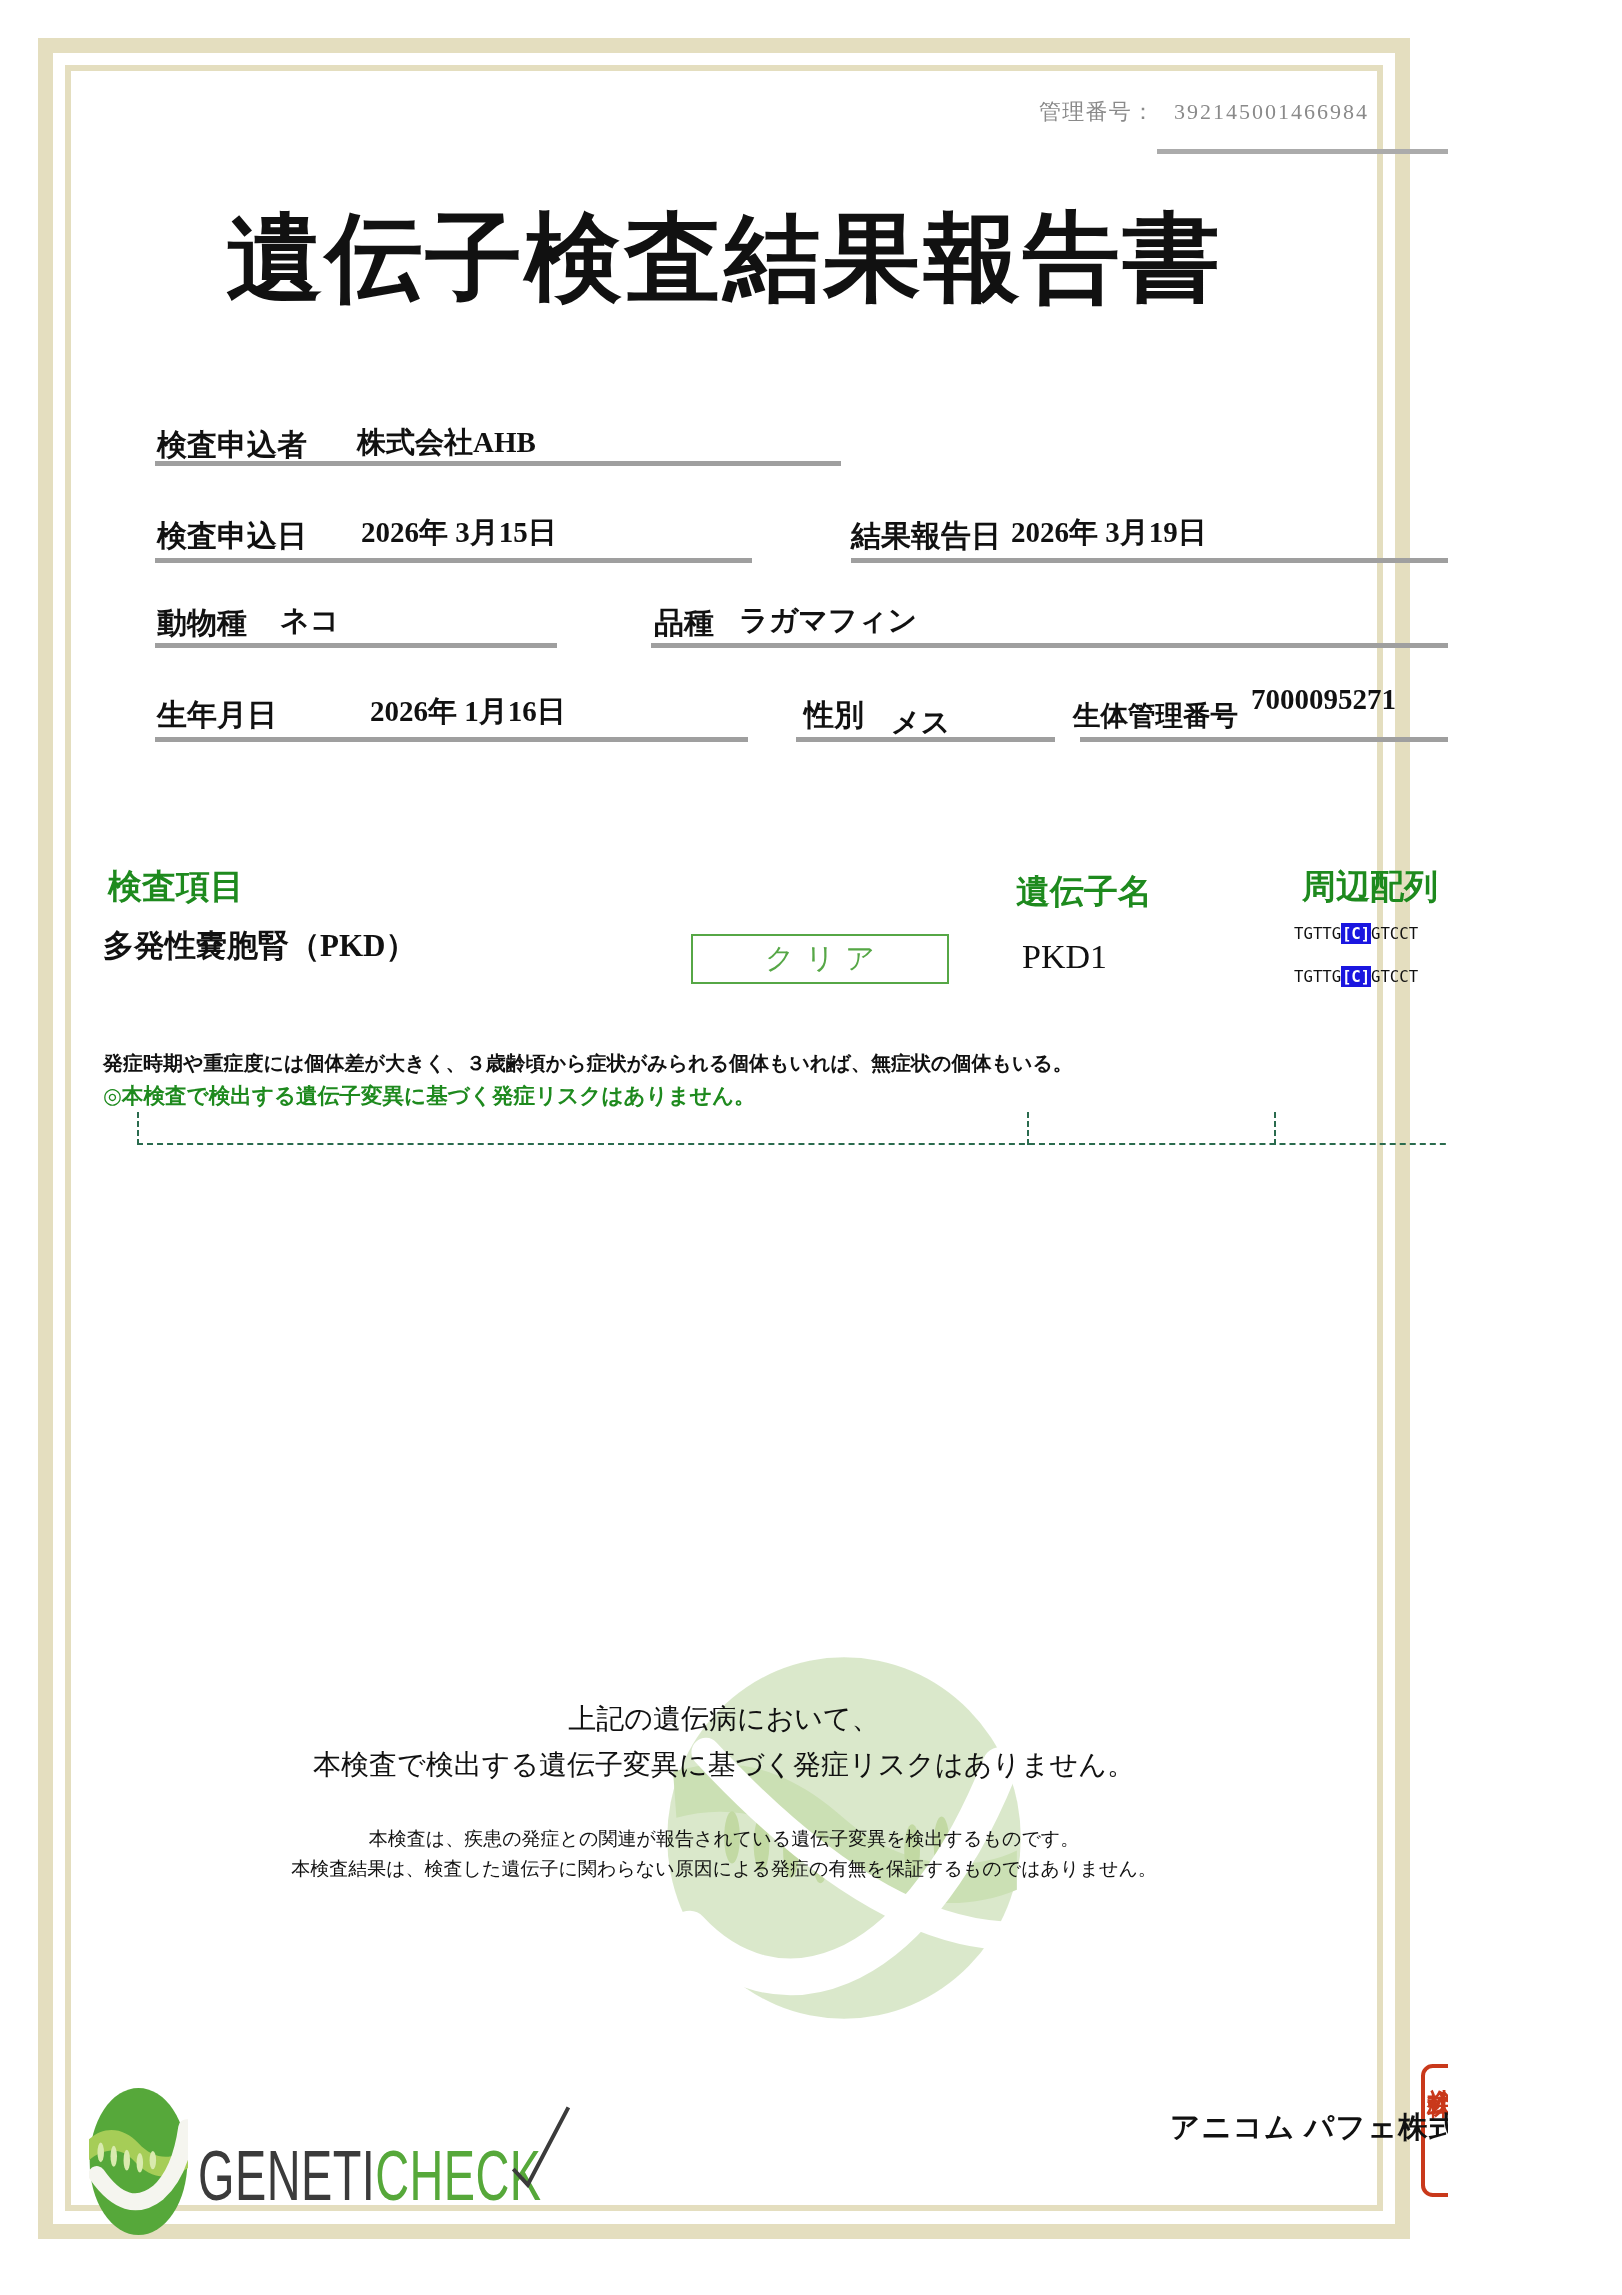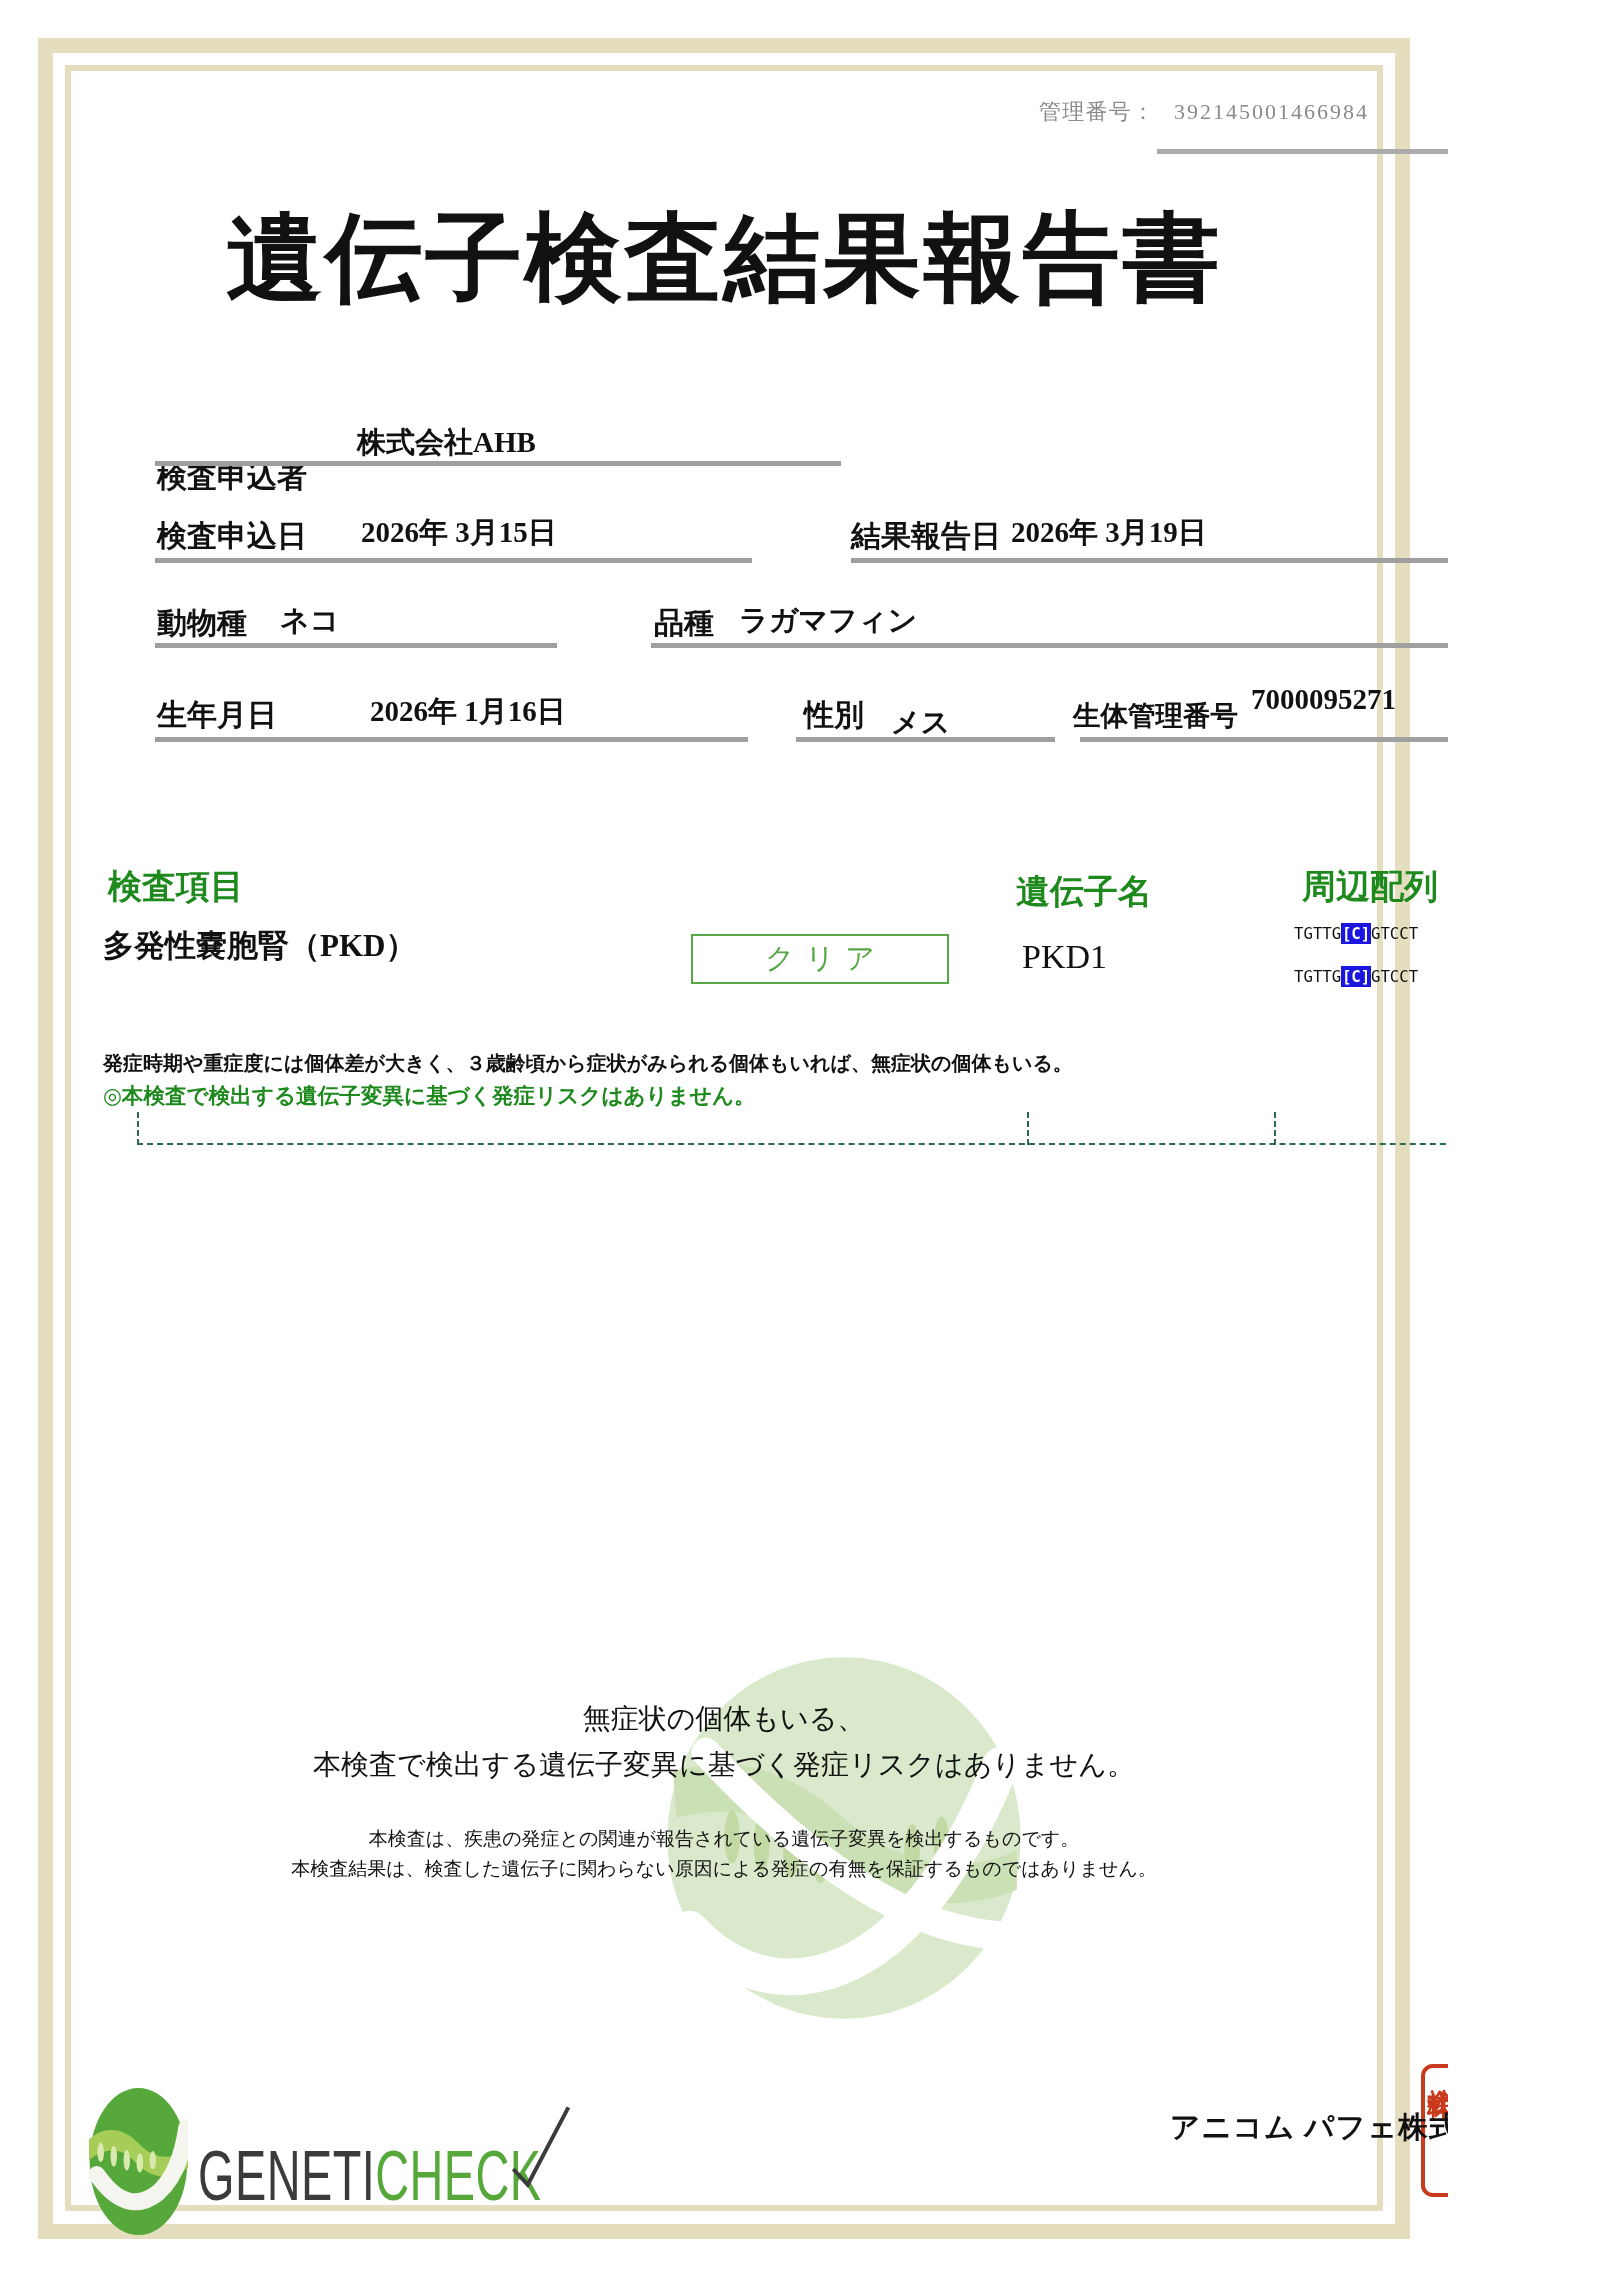--- a/index.html
+++ b/index.html
@@ -55,21 +55,21 @@
     font-size:97px;font-weight:bold;
     letter-spacing:2.6px;
     white-space:nowrap;
   }
 
   
   .flabel{font-size:30px;font-weight:bold;white-space:nowrap;}
   .fvalue{font-size:29px;font-weight:bold;white-space:nowrap;}
   .uline{height:5.2px;background:var(--underline-gray);}
 
-  .r1-label{top:425px;left:157px;margin-top:32px;}
+  .r1-label{top:425px;left:157px;}
   .r1-value{top:423px;left:357px;}
   .r1-line{top:461px;left:155px;width:686px;}
 
   .r2-label{top:516px;left:157px;}
   .r2-value{top:513px;left:361px;}
   .r2-line{top:558px;left:155px;width:597px;}
   .r2b-label{top:516px;left:851px;}
   .r2b-value{top:513px;left:1011px;}
   .r2b-line{top:558px;left:851px;width:622px;}
 
@@ -248,21 +248,21 @@
       <ellipse cx="200" cy="300" rx="12" ry="42"></ellipse>
       <ellipse cx="245" cy="310" rx="12" ry="40"></ellipse>
       <ellipse cx="385" cy="300" rx="12" ry="40"></ellipse>
       <ellipse cx="430" cy="290" rx="12" ry="42"></ellipse>
       <ellipse cx="475" cy="280" rx="12" ry="40"></ellipse>
     </g>
     <path d="M45,420 C170,555 380,520 520,170" stroke="#ffffff" stroke-width="56" fill="none" stroke-linecap="round"></path>
     <path d="M70,150 C200,290 360,420 520,430" stroke="#ffffff" stroke-width="44" fill="none" stroke-linecap="round"></path>
   </svg>
 
-  <div class="abs sum sum1">無症状の個体もいる、</div>
+  <div class="abs sum sum1">上記の遺伝病において、</div>
   <div class="abs sum sum2">本検査で検出する遺伝子変異に基づく発症リスクはありません。</div>
   <div class="abs sum dis1">本検査は、疾患の発症との関連が報告されている遺伝子変異を検出するものです。</div>
   <div class="abs sum dis2">本検査結果は、検査した遺伝子に関わらない原因による発症の有無を保証するものではありません。</div>
 
   <svg class="abs logo-mark" viewBox="0 0 152 228" aria-hidden="true">
     <ellipse cx="76" cy="114" rx="75" ry="113" fill="#56a83a"></ellipse>
     <path d="M0,80 C24,58 54,62 76,86 C98,110 126,114 152,94 L152,124 C120,146 92,138 70,114 C48,90 22,94 0,112 Z" fill="#a6cd57"></path>
     <g fill="#d9eaae">
       <ellipse cx="18" cy="100" rx="5" ry="15"></ellipse>
       <ellipse cx="38" cy="106" rx="5" ry="16"></ellipse>

